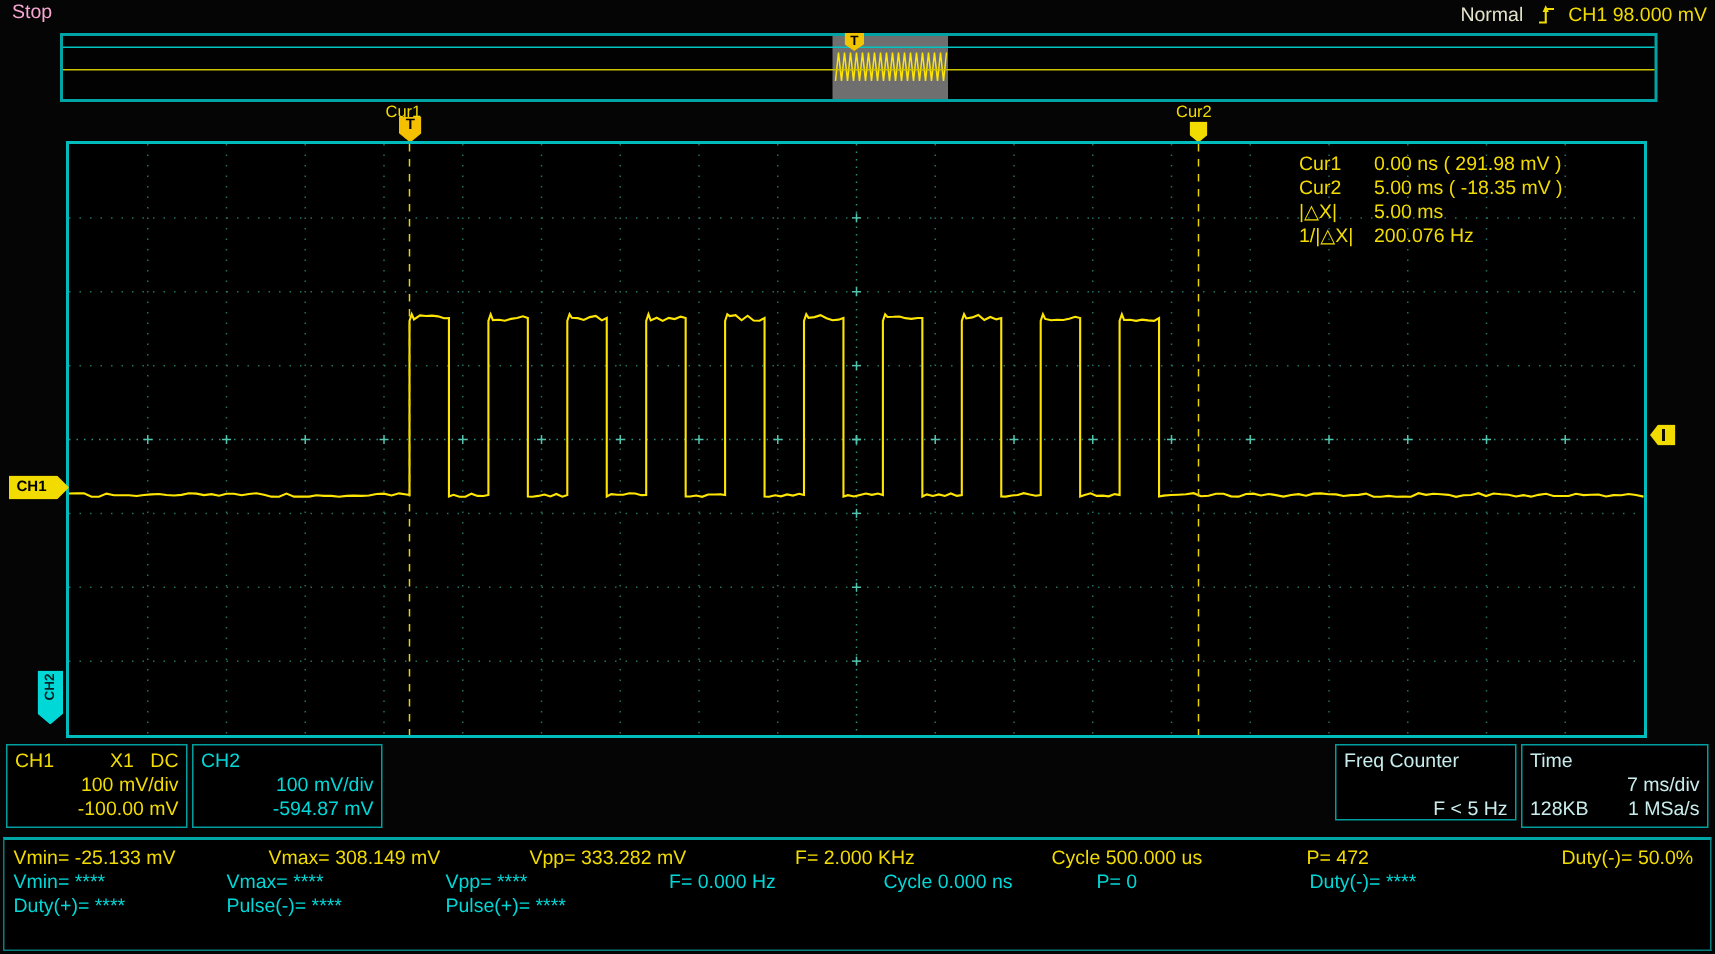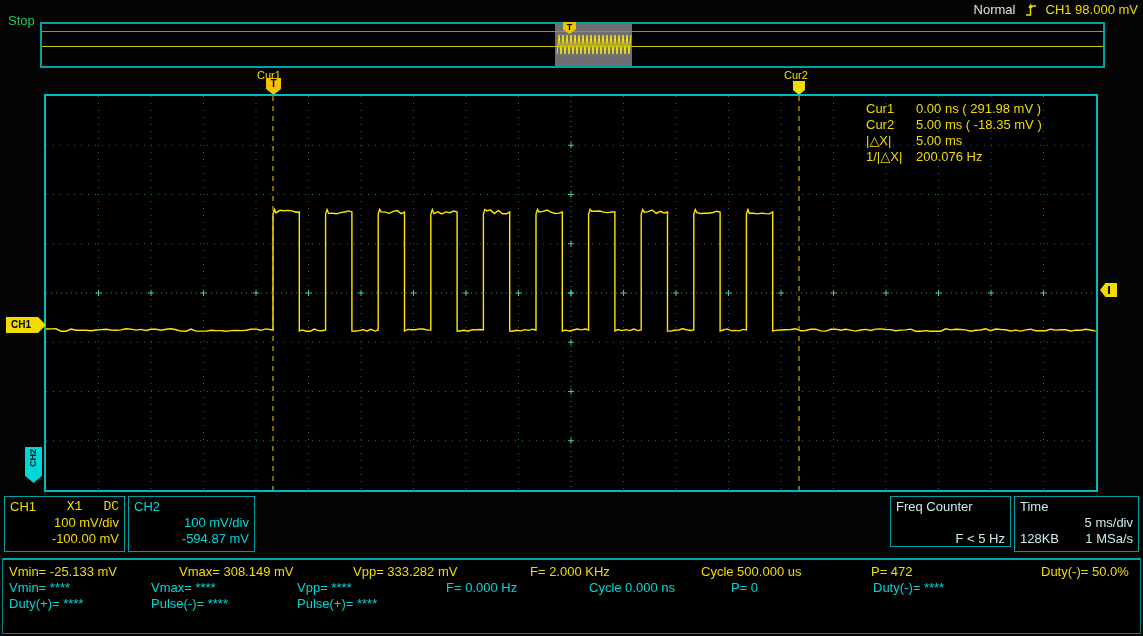--- a/index.html
+++ b/index.html
@@ -2,21 +2,21 @@
 <html><head>
 <meta charset="utf-8">
 <style>
   *{box-sizing:border-box;}
   html,body{margin:0;padding:0;}
   body{width:1143px;height:636px;background:#050505;position:relative;overflow:hidden;
        font-family:"Liberation Sans","DejaVu Sans",sans-serif;font-size:13px;color:#ddd;}
 
   
   .topbar{position:absolute;left:0;top:0;width:100%;height:20px;}
-  .stop{position:absolute;left:8px;top:13px;color:#22c55e;}
+  .stop{position:absolute;left:8px;top:0;color:#f9a8d4;}
   .trig-cluster{position:absolute;right:5px;top:2px;display:flex;align-items:flex-end;gap:9px;}
   .normal{color:#e4e4cc;}
   .trd{color:#f2dc00;}
 
   
   .preview{position:absolute;left:40px;top:22px;width:1065px;height:46px;border:2px solid #00a4a4;background:#020202;}
   .pv-window{position:absolute;left:513px;top:0;width:77px;height:42px;background:#6f6f6f;}
   .pv-line-cyan{position:absolute;left:0;top:7px;width:100%;height:1px;background:#00c4c4;}
   .pv-line-yellow{position:absolute;left:0;top:22px;width:100%;height:1px;background:#cdc400;}
   .pv-tflag{position:absolute;left:521px;top:-2px;width:13px;height:12px;background:#f0c400;color:#000;
@@ -45,21 +45,21 @@
   .ch2-tag span{position:absolute;left:3px;top:2px;color:#002222;font-size:9px;font-weight:bold;
            writing-mode:vertical-rl;transform:rotate(180deg);}
   .trig-level-marker{position:absolute;left:1100px;top:283px;width:17px;height:14px;background:#f2dc00;
            clip-path:polygon(32% 0,100% 0,100% 100%,32% 100%,0 50%);}
   .trig-level-marker i{position:absolute;left:8px;top:3px;width:2px;height:8px;background:#101000;}
 
   
   .pbox{position:absolute;top:496px;border:1px solid #009e9e;padding:2px 5px;line-height:16px;background:#000;}
   .pbox .right{text-align:right;}
   .pbox .flex{display:flex;justify-content:space-between;}
-  .pc{display:inline-flex;gap:21px;font-family:Liberation Mono, monospace;}
+  .pc{display:inline-flex;gap:11px;}
   .ch1box{left:4px;width:121px;height:56px;color:#f2dc00;}
   .ch2box{left:128px;width:127px;height:56px;color:#00d8d8;}
   .freqbox{left:890px;width:121px;height:51px;color:#c9eded;}
   .freqbox .right{margin-top:16px;}
   .timebox{left:1014px;width:125px;height:56px;color:#c9eded;}
 
   
   .meas-panel{position:absolute;left:2px;top:558px;width:1139px;height:76px;background:#000;
               border:1px solid #067f7f;border-top:2px solid #00a6a6;padding-top:4px;}
   .meas-row{display:grid;grid-template-columns:142px 146px 149px 143px 142px 142px auto;
@@ -216,21 +216,21 @@
   <div class="right">-594.87 mV</div>
 </div>
 
 <div class="pbox freqbox">
   <div>Freq Counter</div>
   <div class="right">F &lt; 5 Hz</div>
 </div>
 
 <div class="pbox timebox">
   <div>Time</div>
-  <div class="right">5 ms/div</div>
+  <div class="right">7 ms/div</div>
   <div class="flex">
     <span>128KB</span>
     <span>1 MSa/s</span>
   </div>
 </div>
 
 <div class="meas-panel">
   <div class="meas-row ch1row">
     <span>Vmin= -25.133 mV</span>
     <span>Vmax= 308.149 mV</span>

